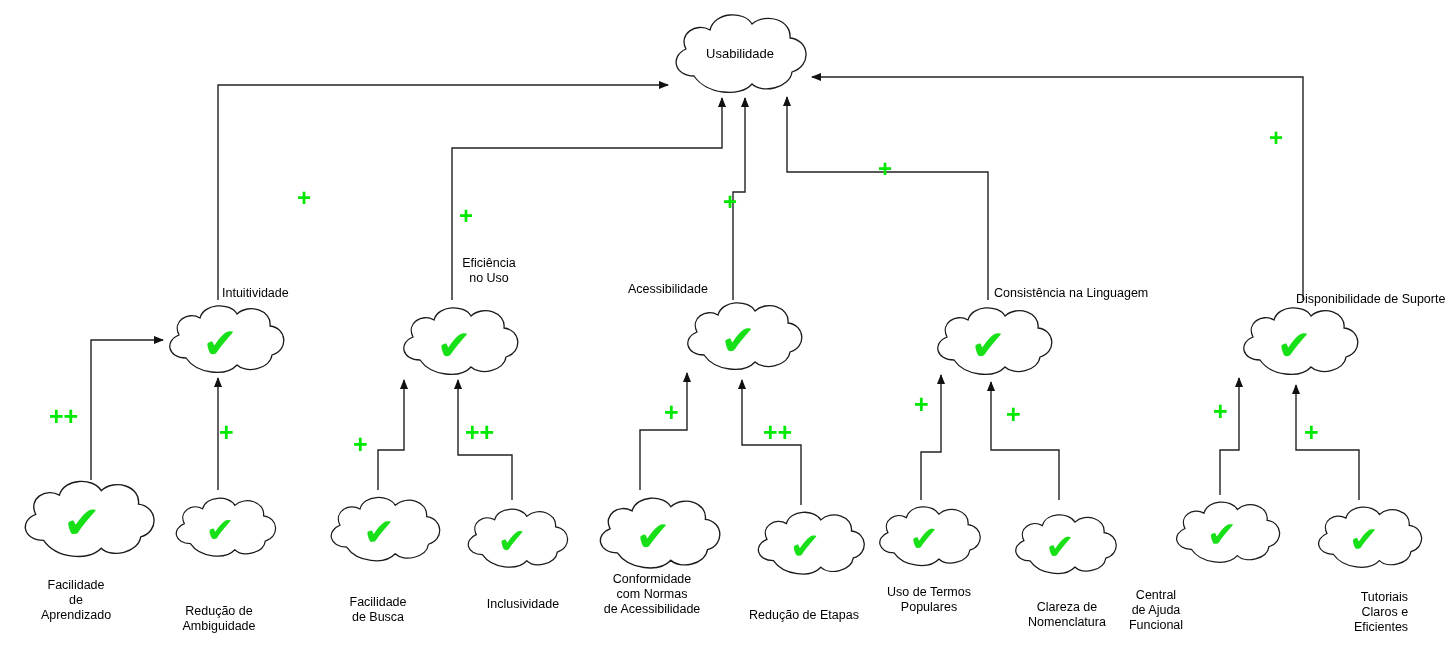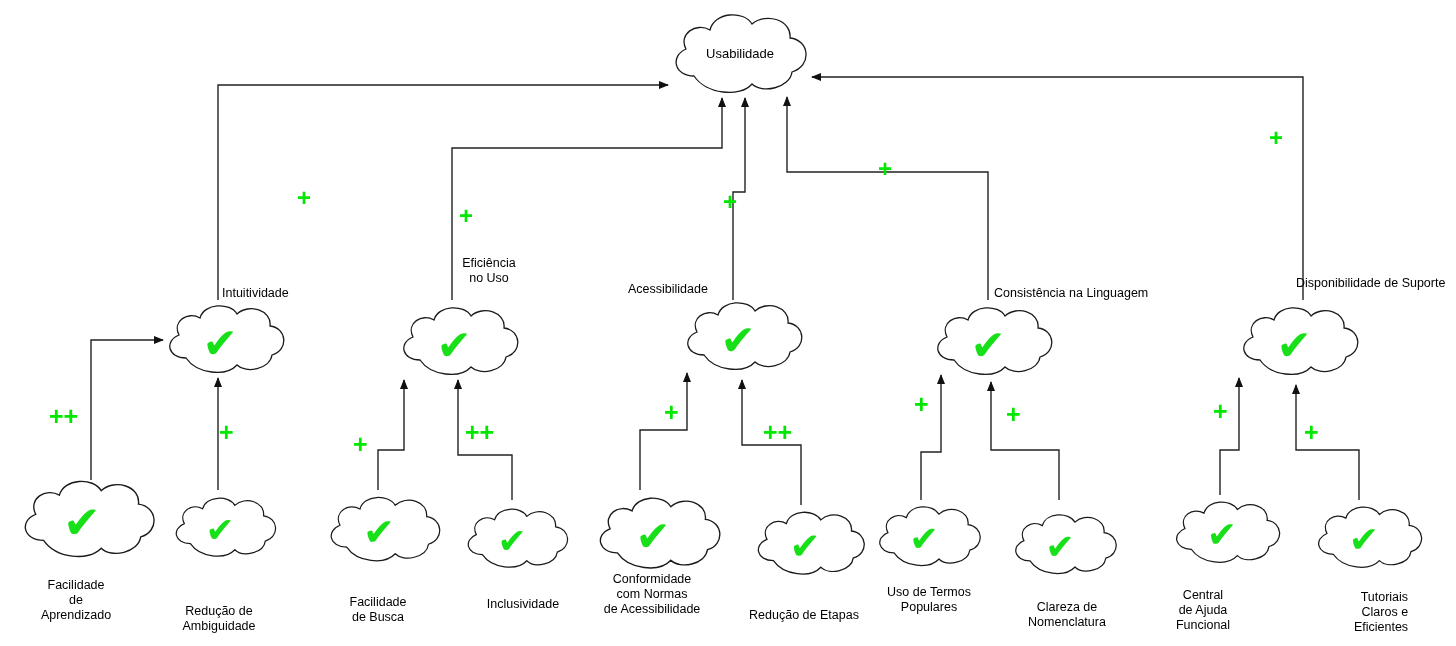--- a/index.html
+++ b/index.html
@@ -104,21 +104,21 @@
   <div class="label l" style="left:994px;top:286px;">Consistência na Linguagem</div>
 
   <div class="node" style="left:1232px;top:300px;">
     <svg width="124" height="84" viewBox="0 0 124 84">
       <path d="M28,60 C10,60 6,43 21,37 C14,23 30,13 42,20 C46,5 72,4 79,16
                C91,5 114,12 112,28 C129,30 131,52 114,57 C112,71 88,76 79,67
                C68,79 39,76 28,60 Z" fill="#fff" stroke="#1a1a1a" stroke-width="1.3"></path>
       <text x="62" y="60" text-anchor="middle" font-size="42" fill="#18e018">✔</text>
     </svg>
   </div>
-  <div class="label l" style="left:1296px;top:276px;">Disponibilidade de Suporte</div>
+  <div class="label l" style="left:1296px;top:292px;">Disponibilidade de Suporte</div>
 
   <div class="node" style="left:12px;top:472px;">
     <svg width="140" height="96" viewBox="0 0 124 84">
       <path d="M28,60 C10,60 6,43 21,37 C14,23 30,13 42,20 C46,5 72,4 79,16
                C91,5 114,12 112,28 C129,30 131,52 114,57 C112,71 88,76 79,67
                C68,79 39,76 28,60 Z" fill="#fff" stroke="#1a1a1a" stroke-width="1.2"></path>
       <text x="62" y="58" text-anchor="middle" font-size="40" fill="#18e018">✔</text>
     </svg>
   </div>
   <div class="label c" style="left:76px;top:578px;">Facilidade
@@ -202,21 +202,21 @@
 Nomenclatura</div>
 
   <div class="node" style="left:1166px;top:495px;">
     <svg width="112" height="76" viewBox="0 0 124 84">
       <path d="M28,60 C10,60 6,43 21,37 C14,23 30,13 42,20 C46,5 72,4 79,16
                C91,5 114,12 112,28 C129,30 131,52 114,57 C112,71 88,76 79,67
                C68,79 39,76 28,60 Z" fill="#fff" stroke="#1a1a1a" stroke-width="1.4"></path>
       <text x="62" y="58" text-anchor="middle" font-size="40" fill="#18e018">✔</text>
     </svg>
   </div>
-  <div class="label c" style="left:1203px;top:588px;">Central
+  <div class="label c" style="left:1156px;top:588px;">Central
 de Ajuda
 Funcional</div>
 
   <div class="node" style="left:1308px;top:500px;">
     <svg width="112" height="76" viewBox="0 0 124 84">
       <path d="M28,60 C10,60 6,43 21,37 C14,23 30,13 42,20 C46,5 72,4 79,16
                C91,5 114,12 112,28 C129,30 131,52 114,57 C112,71 88,76 79,67
                C68,79 39,76 28,60 Z" fill="#fff" stroke="#1a1a1a" stroke-width="1.4"></path>
       <text x="62" y="58" text-anchor="middle" font-size="40" fill="#18e018">✔</text>
     </svg>

